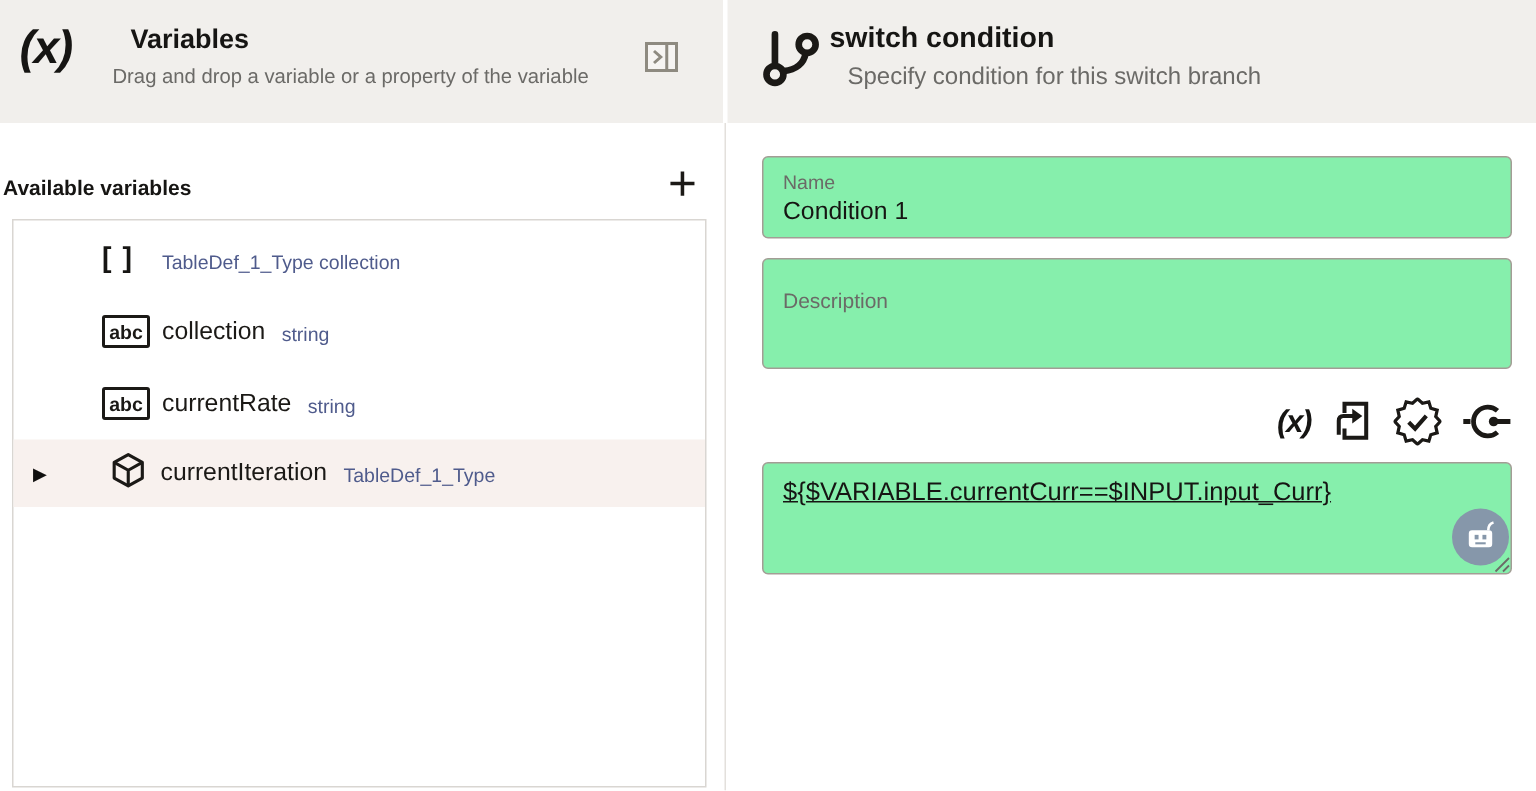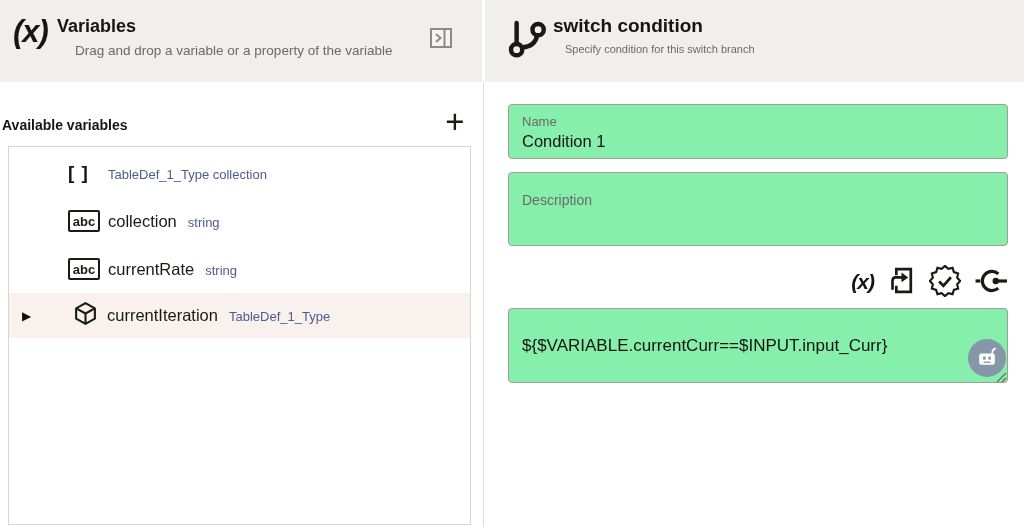--- a/index.html
+++ b/index.html
@@ -16,27 +16,27 @@
   
   .header-strip { left: 0; top: 0; width: 1024px; height: 82px; background: #f1efec; }
   .header-divider { left: 482px; top: 0; width: 3px; height: 82px; background: #ffffff; }
   .panel-divider { left: 483px; top: 82px; width: 1px; height: 445px; background: #e3e0dc; }
 
   .fx-glyph {
     font-style: italic; font-weight: 700; color: #161513;
     letter-spacing: -1px;
   }
   .lp-fx { left: 13px; top: 14px; font-size: 31px; }
-  .lp-title { left: 57px; top: 16px; font-size: 18px; font-weight: 700; color: #161513; }
+  .lp-title { left: 87px; top: 16px; font-size: 18px; font-weight: 700; color: #161513; }
   .lp-sub { left: 75px; top: 43px; font-size: 13.5px; color: #6b6a67; }
   .collapse-btn { left: 429px; top: 26px; width: 24px; height: 24px; cursor: pointer; background: none; border: none; }
 
   .rp-icon { left: 507px; top: 20px; }
   .rp-title { left: 553px; top: 15px; font-size: 19px; font-weight: 700; color: #161513; }
-  .rp-sub { left: 565px; top: 43px; font-size: 11px; color: #6b6a67; }
+  .rp-sub { left: 565px; top: 43px; font-size: 16px; color: #6b6a67; }
 
   
   .avail-label { left: 2px; top: 117px; font-size: 14px; font-weight: 700; color: #161513; }
   .plus-btn {
     left: 438px; top: 104px; width: 34px; height: 36px;
     background: none; border: none; cursor: pointer;
     font-size: 33px; font-weight: 200; color: #1b1916; line-height: 34px; text-align: center;
   }
 
   .var-list {
@@ -66,21 +66,21 @@
   .field {
     background: #86efac; border: 1px solid #a39d95; border-radius: 4px;
     left: 508px; width: 500px; padding: 9px 13px;
   }
   .field-label { font-size: 13px; color: #6b6a67; display: block; }
   .field-value { font-size: 16.5px; color: #161513; margin-top: 3px; }
   .name-field { top: 104px; height: 55px; }
   .desc-field { top: 172px; height: 74px; }
   .desc-field .field-label { font-size: 14px; margin-top: 10px; }
   .cond-field { top: 308px; height: 75px; }
-  .cond-field .field-value { font-size: 17px; margin-top: 18px; }
+  .cond-field .field-value { font-size: 17px; margin-top: 0; text-decoration: underline; }
 
   .toolbar { left: 845px; top: 263px; width: 163px; height: 38px; display: flex; align-items: center; justify-content: flex-end; gap: 14px; }
   .tb-btn { background: none; border: none; cursor: pointer; padding: 0; display: flex; align-items: center; }
   .tb-fx { font-size: 21px; font-style: italic; font-weight: 700; color: #161513; letter-spacing: -1px; }
 
   .robot-btn {
     left: 968px; top: 339px; width: 38px; height: 38px; border-radius: 50%;
     background: #8697aa; border: none; cursor: pointer;
     display: flex; align-items: center; justify-content: center;
   }

